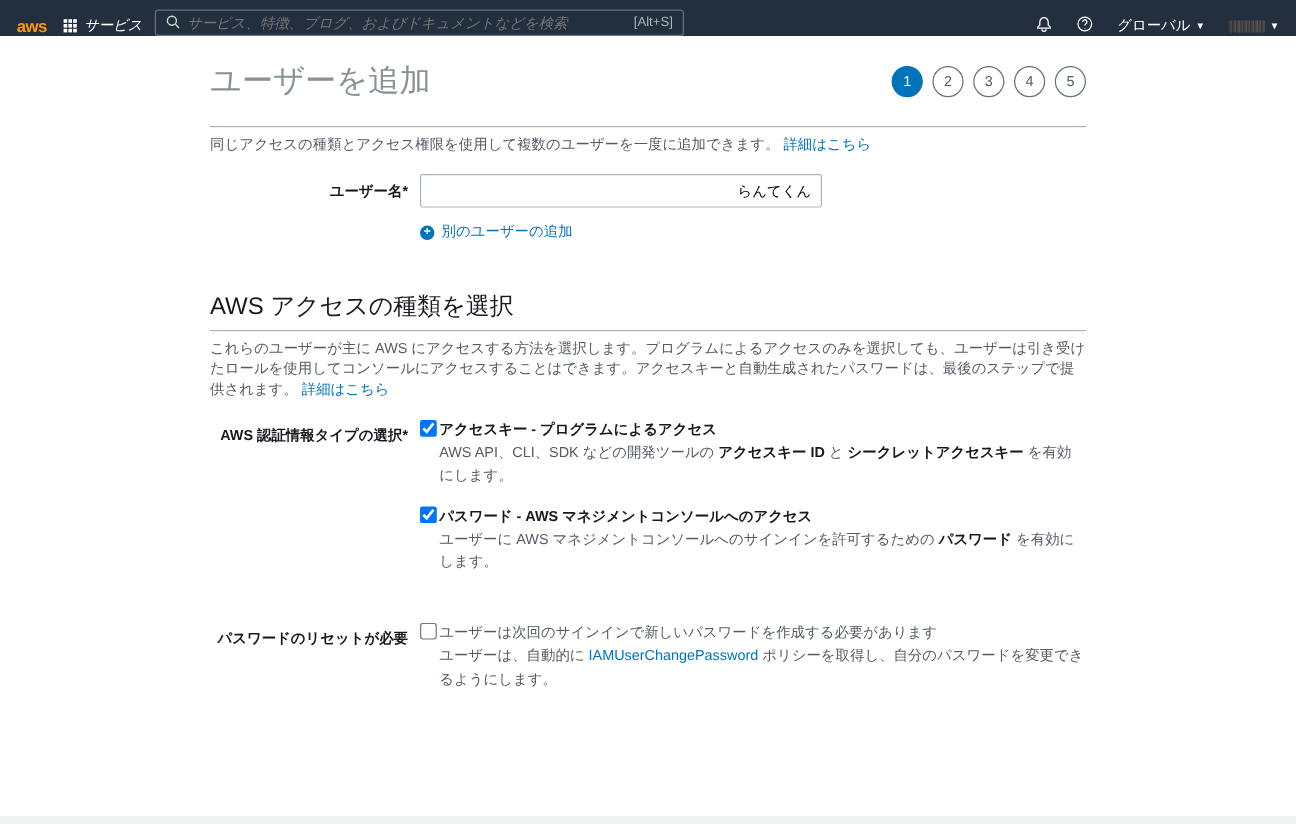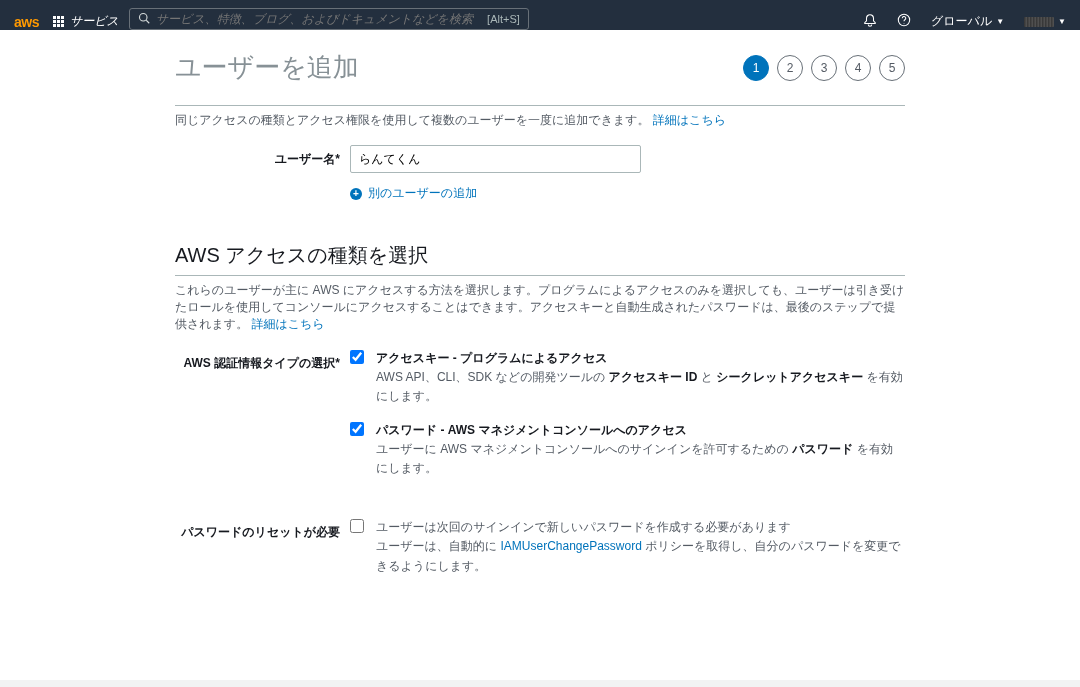--- a/index.html
+++ b/index.html
@@ -4,21 +4,21 @@
 <style>
   * { box-sizing: border-box; margin: 0; padding: 0; font-family: "Amazon Ember", "Helvetica Neue", Arial, sans-serif; }
   body { background: #f2f3f3; font-size: 13px; color: #16191f; }
   
   
   .header { background: #232f3e; height: 30px; display: flex; align-items: flex-end; padding: 0 14px; color: #fff; }
   .aws-logo { color: #ff9900; font-weight: bold; font-size: 14px; margin-right: 14px; letter-spacing: -0.5px; }
   .services-btn { display: flex; align-items: center; gap: 6px; color: #fff; font-size: 12px; margin-right: 10px; cursor: pointer; font-style: italic; }
   .grid-icon { display: inline-grid; grid-template-columns: repeat(3,3px); grid-template-rows: repeat(3,3px); gap: 1px; }
   .grid-icon span { background: #fff; width: 3px; height: 3px; }
-  .search-wrap { display: flex; align-items: center; border: 1px solid #687078; border-radius: 3px; height: 22px; width: 400px; padding: 0 8px; }
+  .search-wrap { display: flex; align-items: center; border: 1px solid #687078; border-radius: 3px; height: 22px; width: 441px; padding: 0 8px; }
   .search-icon { color: #d5dbdb; font-size: 12px; margin-right: 6px; }
   .search-input { background: transparent; border: none; outline: none; color: #d5dbdb; font-style: italic; font-size: 12px; flex: 1; }
   .search-kbd { color: #aab7b8; font-size: 11px; }
   .header-right { margin-left: auto; display: flex; align-items: center; gap: 20px; color: #fff; font-size: 12px; }
   .header-right .icon { cursor: pointer; }
   .region { display: flex; align-items: center; gap: 4px; cursor: pointer; }
   .caret { font-size: 8px; }
   .user-menu { display: flex; align-items: center; gap: 4px; cursor: pointer; }
   .user-blur { width: 30px; height: 10px; background: repeating-linear-gradient(90deg,#333,#555 3px); border-radius: 1px; }
   
@@ -33,28 +33,28 @@
   .step.active { background: #0073bb; border-color: #0073bb; color: #fff; }
   
   .section-title { font-size: 20px; font-weight: 400; color: #16191f; margin-bottom: 6px; }
   hr.sep { border: none; border-top: 1px solid #aab7b8; margin-bottom: 6px; }
   .section-desc { font-size: 12px; color: #545b64; margin-bottom: 16px; }
   .link { color: #0073bb; cursor: pointer; }
   
   .form-row { display: flex; margin-bottom: 10px; }
   .label-col { width: 175px; text-align: right; padding-right: 10px; font-size: 12px; font-weight: 700; color: #16191f; padding-top: 6px; }
   .field-col { flex: 1; }
-  .text-input { width: 291px; height: 28px; border: 1px solid #aab7b8; border-radius: 2px; padding: 0 8px; font-size: 12px; }
+  .text-input { width: 335px; height: 28px; border: 1px solid #aab7b8; border-radius: 2px; padding: 0 8px; font-size: 12px; text-align: right; }
   .disabled-input { width: 210px; height: 28px; border: 1px solid #aab7b8; background: #eaeded; border-radius: 2px; }
   .add-user { color: #0073bb; font-size: 12px; margin-top: 12px; display: flex; align-items: center; gap: 6px; cursor: pointer; }
   .plus-circle { width: 12px; height: 12px; border-radius: 50%; background: #0073bb; color: #fff; display: inline-flex; align-items: center; justify-content: center; font-size: 10px; font-weight: bold; }
   
   .section { margin-top: 40px; }
   
-  .check-row { display: flex; gap: 10px; margin-bottom: 14px; }
+  .check-row { display: flex; margin-bottom: 14px; }
   .check-wrap { width: 16px; padding-top: 1px; }
   .check { width: 14px; height: 14px; cursor: pointer; }
   .check-text { flex: 1; font-size: 12px; color: #545b64; line-height: 1.6; }
   .check-title { color: #16191f; font-weight: 700; display: block; }
   .bold { font-weight: 700; color: #16191f; }
   
   .radio-row { display: flex; gap: 10px; margin-bottom: 8px; }
   .radio { cursor: pointer; }
   .radio-label { font-size: 12px; color: #16191f; }
   

